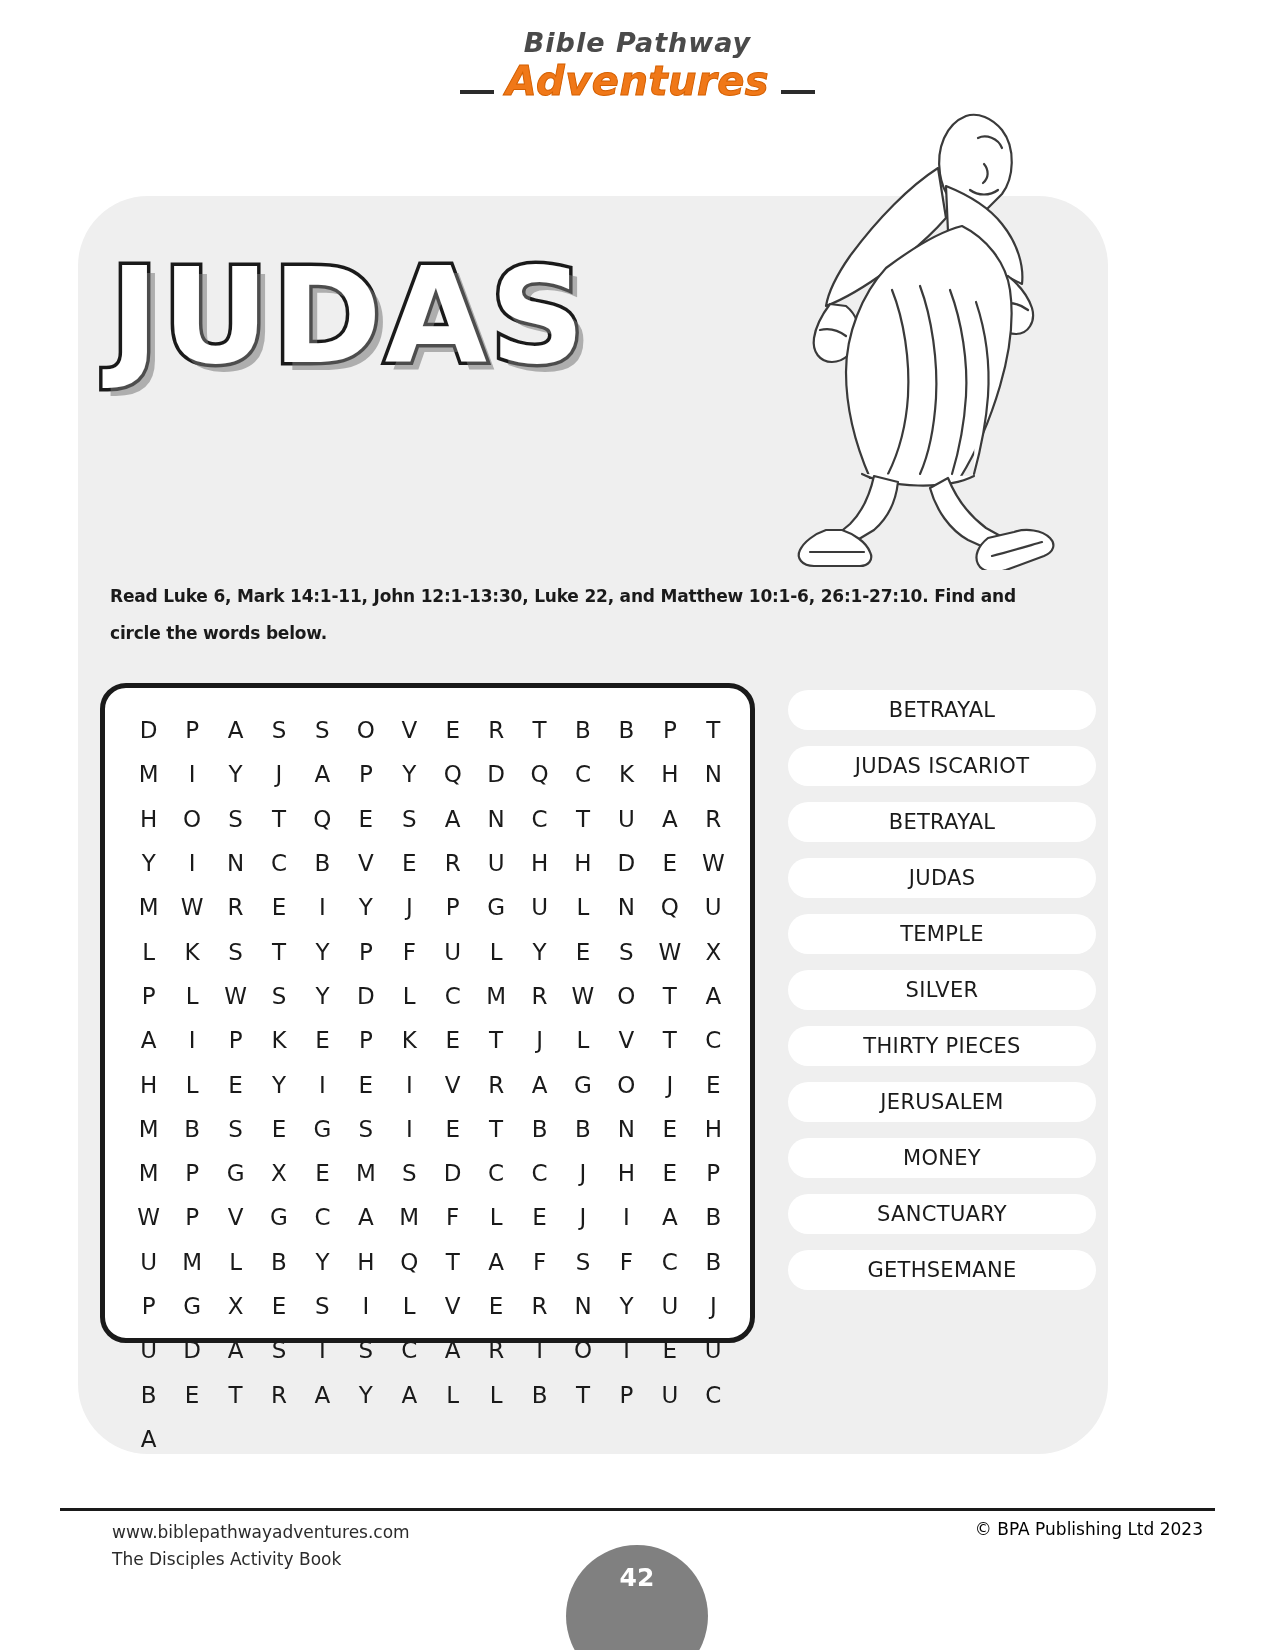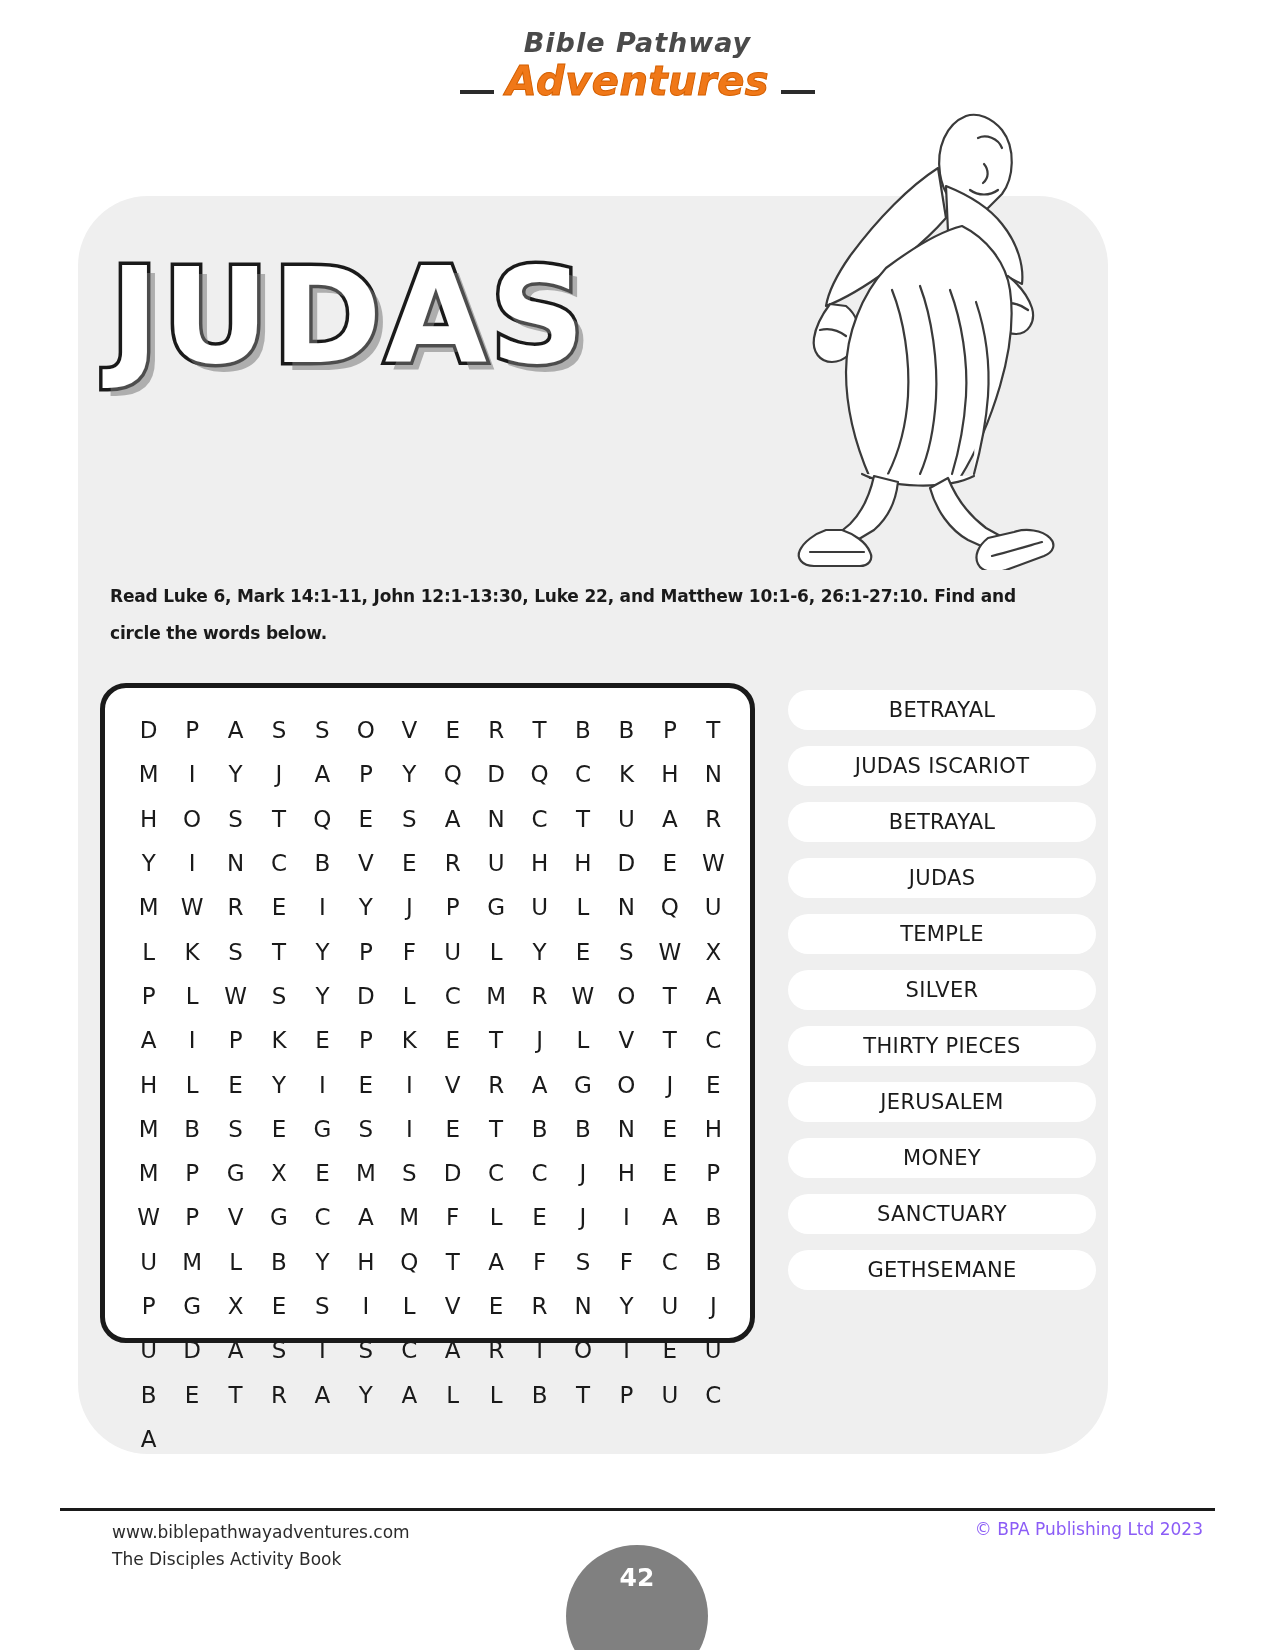--- a/index.html
+++ b/index.html
@@ -190,21 +190,21 @@
     color: #2b2b2b;
     line-height: 27px;
     margin-left: 40px;
   }
   .footer-right {
     position: absolute;
     right: 72px;
     top: 1519px;
     font-family: "DejaVu Sans", sans-serif;
     font-size: 17px;
-    color: #8b5cf6;
+    color: #000000;
     text-align: right;
   }
   .page-badge {
     position: absolute;
     left: 566px;
     top: 1545px;
     width: 142px;
     height: 142px;
     background: #808080;
     border-radius: 71px;

